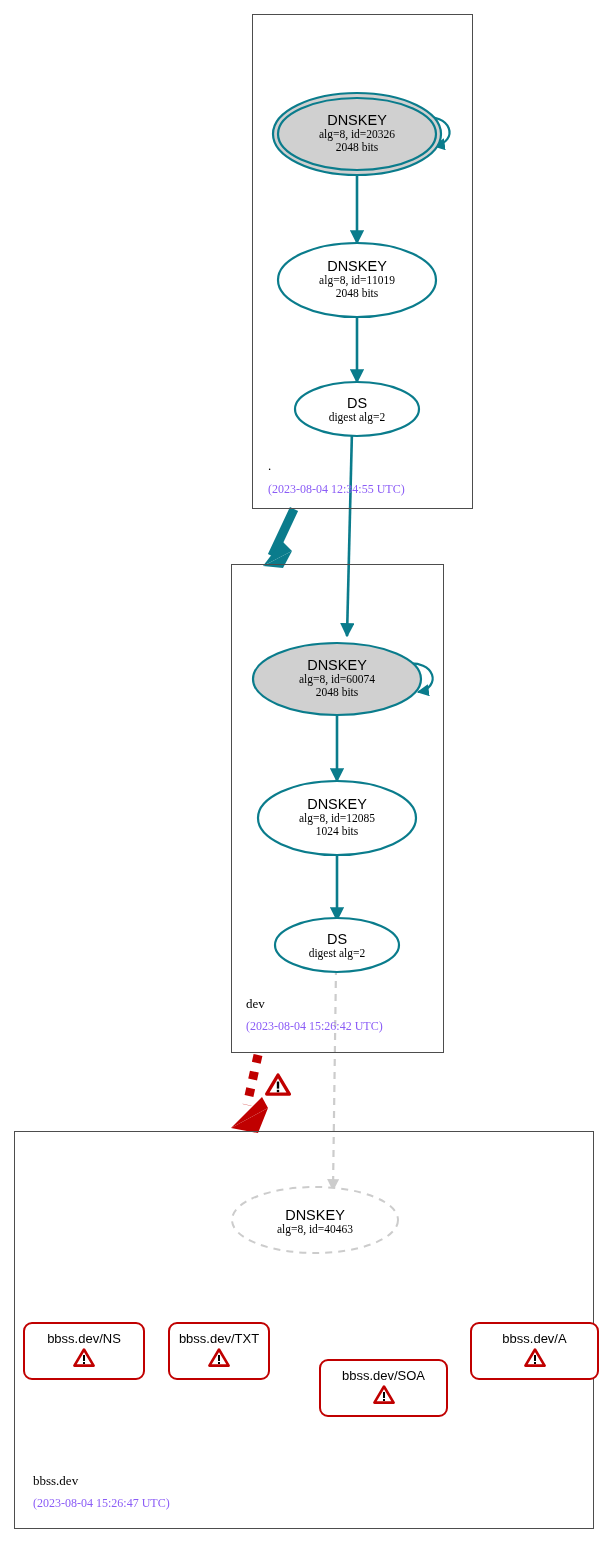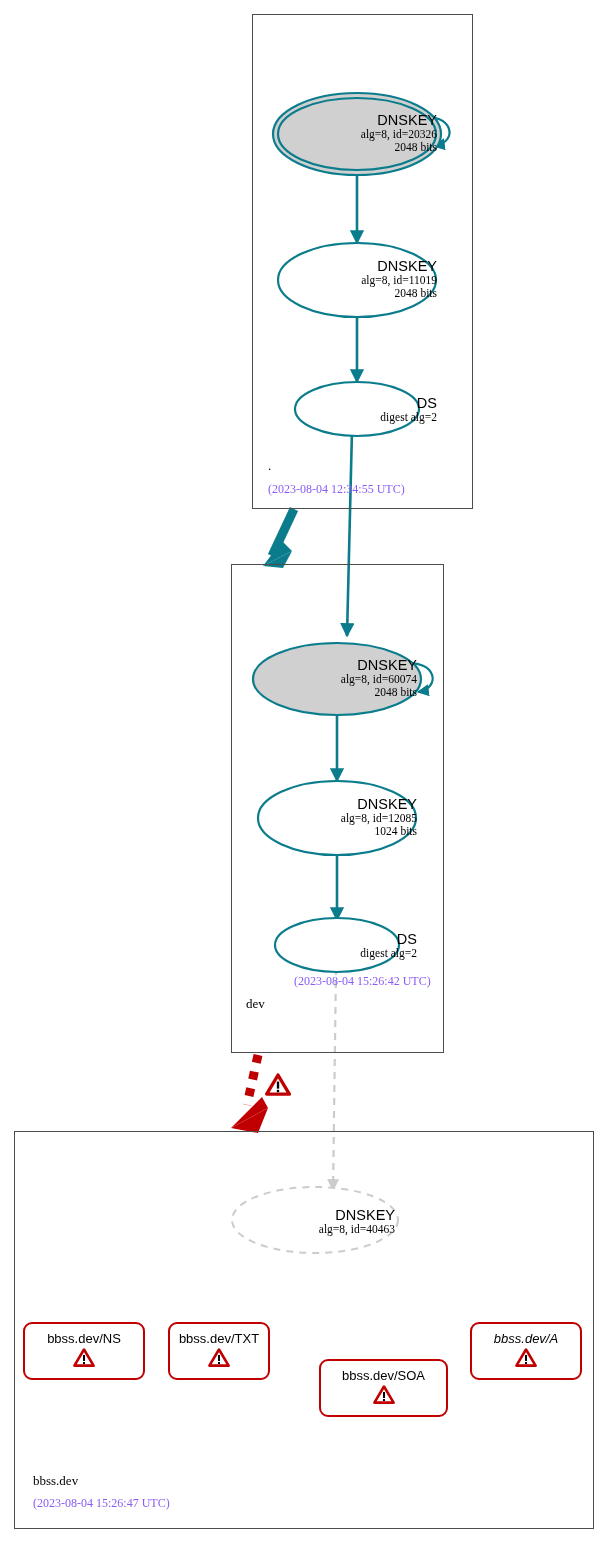--- a/index.html
+++ b/index.html
@@ -42,21 +42,21 @@
   }
   .zone-time {
     position: absolute;
     font-family: "Liberation Serif", serif;
     font-size: 12px;
     color: #8b5cf6;
     white-space: nowrap;
   }
   .node-label {
     position: absolute;
-    text-align: right;
+    text-align: center;
     pointer-events: none;
     white-space: nowrap;
   }
   .node-title {
     font-family: "Liberation Sans", sans-serif;
     font-size: 14.5px;
     color: #000000;
     line-height: 16px;
   }
   .node-sub {
@@ -147,21 +147,21 @@
       <path d="M 231 1128 L 268 1108 L 262 1097 Z" fill="#c00000"></path>
     </g>
   </svg>
 
   <div class="zone-box" style="left:252px; top:14px; width:221px; height:495px;"></div>
   <div class="zone-label" style="left:268px; top:458px;">.</div>
   <div class="zone-time" style="left:268px; top:482px;">(2023-08-04 12:34:55 UTC)</div>
 
   <div class="zone-box" style="left:231px; top:564px; width:213px; height:489px;"></div>
   <div class="zone-label" style="left:246px; top:996px;">dev</div>
-  <div class="zone-time" style="left:246px; top:974px;margin-left:48px;">(2023-08-04 15:26:42 UTC)</div>
+  <div class="zone-time" style="left:246px; top:1019px;">(2023-08-04 15:26:42 UTC)</div>
 
   <div class="zone-box" style="left:14px; top:1131px; width:580px; height:398px;"></div>
   <div class="zone-label" style="left:33px; top:1473px;text-align:center;">bbss.dev</div>
   <div class="zone-time" style="left:33px; top:1496px;">(2023-08-04 15:26:47 UTC)</div>
 
   <svg class="layer" viewBox="0 0 607 1543">
 
     <g>
       <ellipse cx="357" cy="134" rx="84" ry="41" fill="#d0d0d0" stroke="#0a7c8c" stroke-width="2.2"></ellipse>
       <ellipse cx="357" cy="134" rx="79" ry="36" fill="#d0d0d0" stroke="#0a7c8c" stroke-width="2.2"></ellipse>
@@ -257,21 +257,21 @@
     <div class="rr-label">bbss.dev/SOA</div>
     <div class="rr-warn">
       <svg class="warn-svg" width="22" height="19" viewBox="0 0 22 19">
         <path d="M 11 1.5 L 20.6 17.6 L 1.4 17.6 Z" fill="#ffffff" stroke="#c00000" stroke-width="2.6" stroke-linejoin="round"></path>
         <rect x="10" y="7" width="2" height="6" fill="#000000"></rect>
         <rect x="10" y="14" width="2" height="2" fill="#000000"></rect>
       </svg>
     </div>
   </div>
 
-  <div class="rr-box" style="left:470px; top:1322px; width:112px; height:58px;font-style:italic;">
+  <div class="rr-box" style="left:470px; top:1322px; width:129px; height:58px;">
     <div class="rr-label">bbss.dev/A</div>
     <div class="rr-warn">
       <svg class="warn-svg" width="22" height="19" viewBox="0 0 22 19">
         <path d="M 11 1.5 L 20.6 17.6 L 1.4 17.6 Z" fill="#ffffff" stroke="#c00000" stroke-width="2.6" stroke-linejoin="round"></path>
         <rect x="10" y="7" width="2" height="6" fill="#000000"></rect>
         <rect x="10" y="14" width="2" height="2" fill="#000000"></rect>
       </svg>
     </div>
   </div>
 

